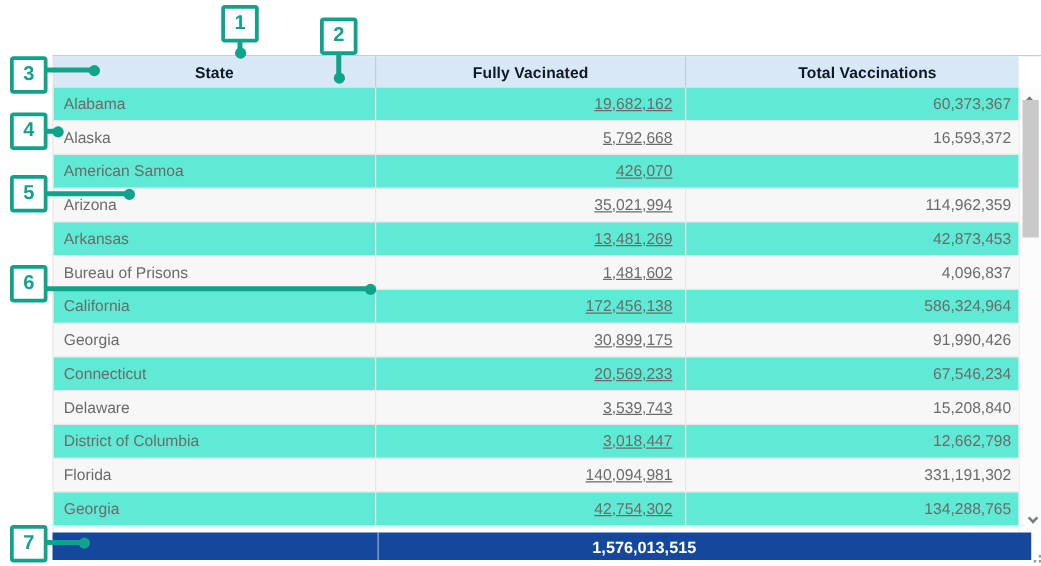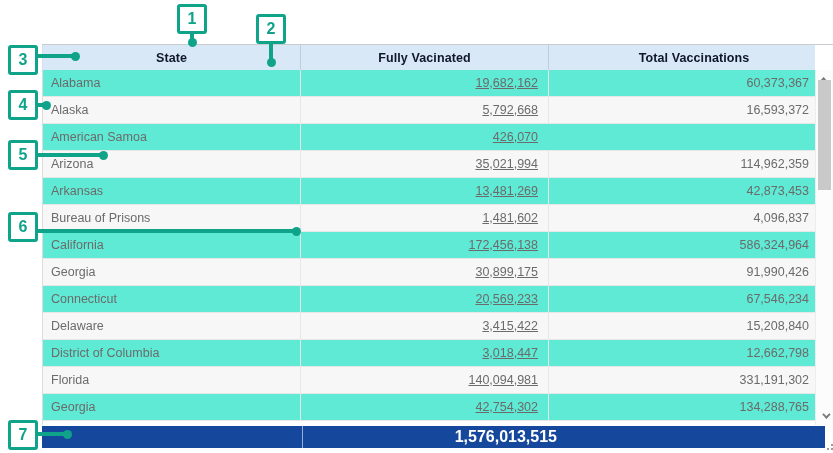--- a/index.html
+++ b/index.html
@@ -34,21 +34,21 @@
   .vscroll { position:absolute; left:815px; top:70px; width:18px; height:355px; background:#fcfcfc; border-left:1px solid #ededed; }
   .scroll-btn { position:absolute; left:0; width:17px; height:15px; display:flex; align-items:center; justify-content:center; }
   .scroll-btn.up { top:2px; } .scroll-btn.down { bottom:2px; }
   .chev { width:6px; height:6px; border-style:solid; border-color:#7a7a7a; border-width:0; }
   .chev.up { border-top-width:2px; border-left-width:2px; transform:rotate(45deg) translateY(2px); }
   .chev.down { border-bottom-width:2px; border-right-width:2px; transform:rotate(45deg) translateY(-2px); }
   .scroll-thumb { position:absolute; left:2px; top:10px; width:13px; height:110px; background:#c9c9c9; }
 
   
   .summary { position:absolute; left:42px; top:426px; width:783px; height:22px; background:#15489d; display:flex; }
-  .sum-cell { display:flex; align-items:center; justify-content:flex-end; font-size:16px; font-weight:bold; color:#ffffff; }
+  .sum-cell { display:flex; align-items:center; justify-content:flex-end; font-size:13px; font-weight:bold; color:#ffffff; }
   .sum-cell + .sum-cell { border-left:1px solid rgba(255,255,255,.55); }
   .sum-state { width:260px; } .sum-fully { width:260px; padding-right:5px; } .sum-total { width:263px; padding-right:11px;margin-top:37px; }
 
   .resize-dots { position:absolute; left:827px; top:444px; width:6px; height:6px; }
   .resize-dots::before { content:""; position:absolute; right:0; top:0; width:2px; height:2px; background:#9a9a9a;
     box-shadow:0 4px 0 #9a9a9a, -4px 4px 0 #9a9a9a; }
 
   
   .co-line { position:absolute; background:#0fa38a; }
   .co-dot { position:absolute; width:9px; height:9px; border-radius:50%; background:#0fa38a; }
@@ -120,21 +120,21 @@
       <div class="td td-fully">30,899,175</div>
       <div class="td td-total">91,990,426</div>
     </div>
       <div class="tr">
       <div class="td td-state">Connecticut</div>
       <div class="td td-fully">20,569,233</div>
       <div class="td td-total">67,546,234</div>
     </div>
       <div class="tr">
       <div class="td td-state">Delaware</div>
-      <div class="td td-fully">3,415,422</div>
+      <div class="td td-fully">3,539,743</div>
       <div class="td td-total">15,208,840</div>
     </div>
       <div class="tr">
       <div class="td td-state">District of Columbia</div>
       <div class="td td-fully">3,018,447</div>
       <div class="td td-total">12,662,798</div>
     </div>
       <div class="tr">
       <div class="td td-state">Florida</div>
       <div class="td td-fully">140,094,981</div>

